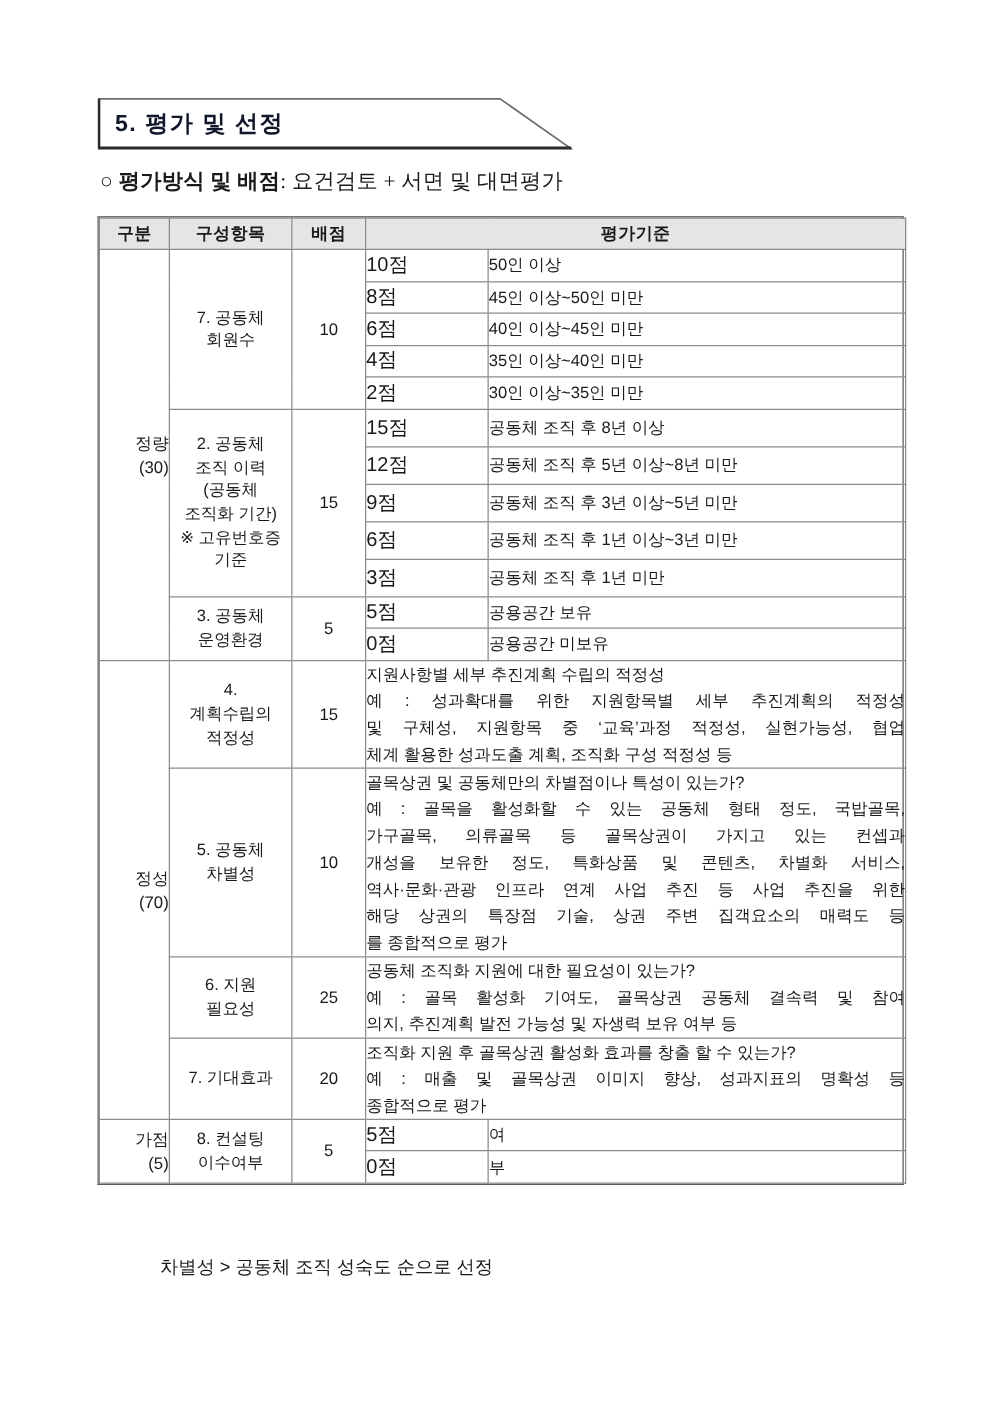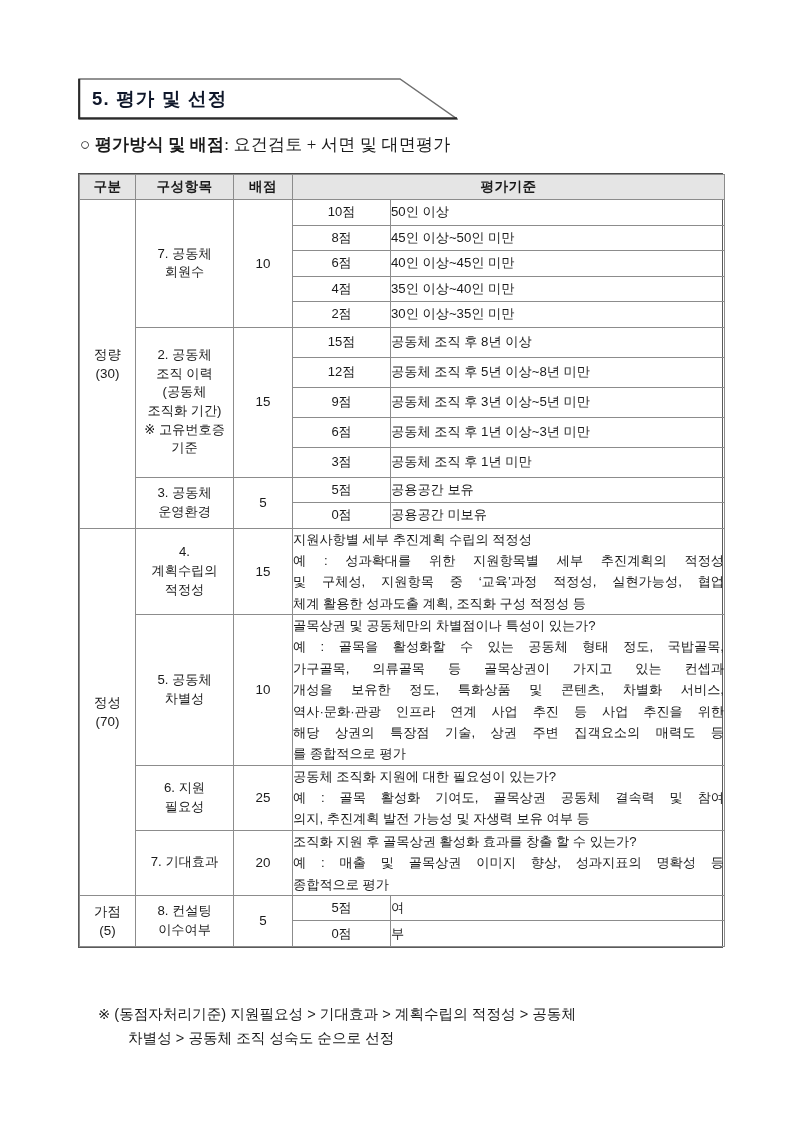--- a/index.html
+++ b/index.html
@@ -71,27 +71,26 @@
     text-align:center;
     border-bottom:1.4px solid #6b6b6b;
     letter-spacing:0.4px;
   }
 
   td.div-cell, td.item-cell, td.pts-cell {
     text-align:center;
     line-height:1.42;
     padding:2px 3px;
   }
-  td.div-cell { font-size:13.4px; }
+  td.div-cell { font-size:13.4px;text-align:right; }
   td.item-cell { font-size:13.2px; }
   td.pts-cell { font-size:13.4px; }
 
   td.score-cell {
-    text-align:center;
-    font-size:13px;
+    font-size:16px;
     height:25.5px;
     border-right:1px dashed #9b9b9b;
     border-bottom:1px dotted #b5b5b5;
     border-left:1px solid #8c8c8c;
   }
   td.desc-cell {
     text-align:left;
     font-size:13.2px;
     padding-left:7px;
     height:25.5px;
@@ -310,17 +309,16 @@
           </tr>
           <tr class=" last-in-group">
             <td class="score-cell">0점</td>
             <td class="desc-cell">부</td>
           </tr>
         </tbody>
     </table>
   </div>
 
   <div class="note">
-    <span class="l1">※ (동점자처리기준) 지원필요성 &gt; 기대효과 &gt; 계획수립의 적정성 &gt; 공동체</span>
     <span class="l2">차별성 &gt; 공동체 조직 성숙도 순으로 선정</span>
   </div>
 
 </div>
 
 </body></html>

